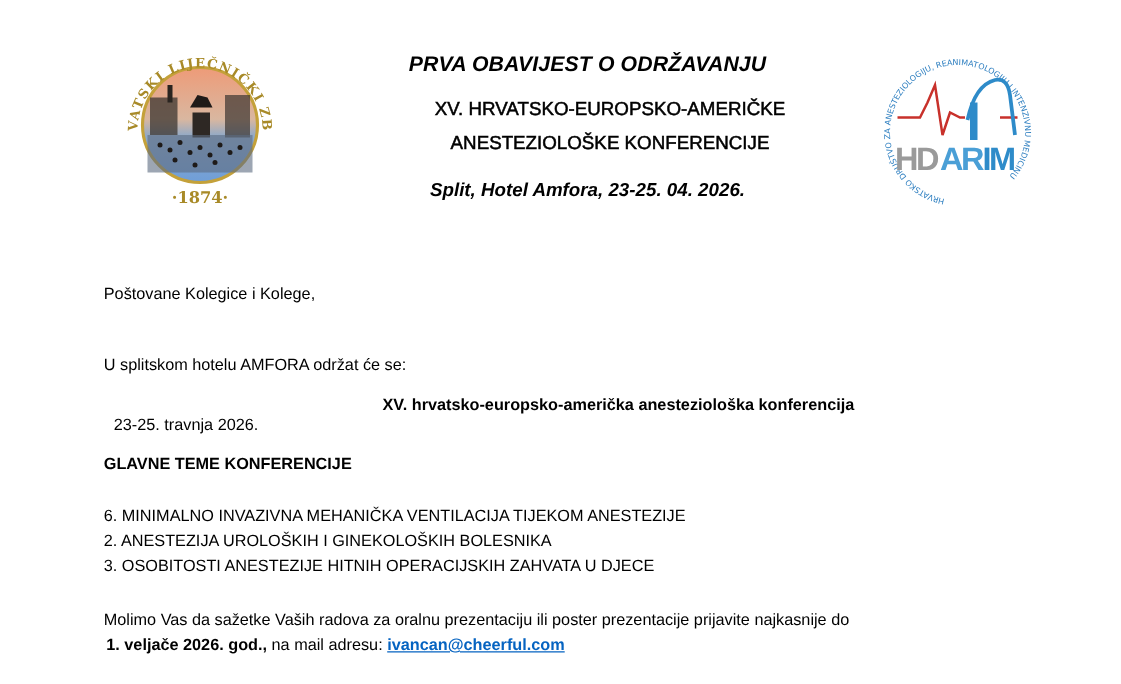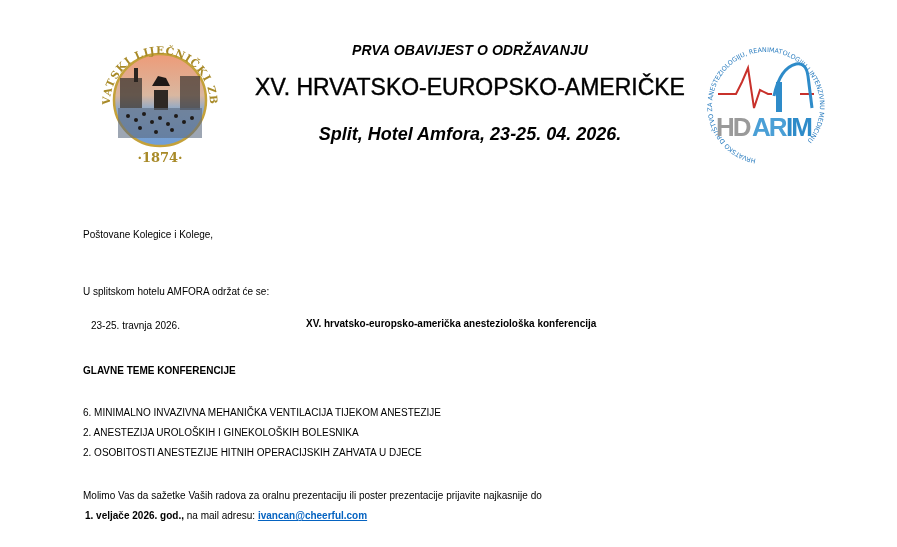--- a/index.html
+++ b/index.html
@@ -22,44 +22,44 @@
     left: 88px; top: 28px; width: 144px; height: 144px;
   }
   .logo-right {
     left: 696px; top: 38px; width: 140px; height: 136px;
   }
 
   
   .hdr-sub {
     left: 230px; width: 480px; top: 42px;
     text-align: center;
-    font-size: 14px; font-weight: bold; font-style: italic;
+    font-size: 17px; font-weight: bold; font-style: italic;
     letter-spacing: 0.1px;
   }
   .hdr-title {
-    left: 230px; width: 480px; top: 74px;
+    left: 248px; width: 480px; top: 74px;
     text-align: center;
-    font-size: 23px; font-weight: normal;
+    font-size: 15px; font-weight: normal;
     line-height: 27px;
     -webkit-text-stroke: 0.4px #000;
   }
   .hdr-place {
-    left: 230px; width: 480px; top: 124px;
+    left: 230px; width: 480px; top: 144px;
     text-align: center;
-    font-size: 18px; font-weight: bold; font-style: italic;
+    font-size: 15px; font-weight: bold; font-style: italic;
   }
 
   .txt {
-    font-size: 10px;
+    font-size: 13px;
     line-height: 20px;
     white-space: nowrap;
   }
   .greet { left: 83px; top: 225px; }
   .venue { left: 83px; top: 282px; }
-  .ev-date { left: 91px; top: 316px; }
+  .ev-date { left: 91px; top: 330px; }
   .ev-name { left: 286px; top: 314px; font-weight: bold; margin-left: 20px; }
   .topics-h { left: 83px; top: 361px; font-weight: bold; }
   .topic { left: 83px; }
   .t1 { top: 403px; }
   .t2 { top: 423px; }
   .t3 { top: 443px; }
   .req1 { left: 83px; top: 486px; }
   .req2 { left: 85px; top: 506px; }
   .req2 b { font-weight: bold; margin-top: 34px; }
   .mail-link { color: #0563c1; text-decoration: underline; font-weight: bold; margin-top: 23px; }
@@ -127,30 +127,31 @@
 
     <text x="20" y="98" font-family="Liberation Sans, sans-serif" font-weight="bold" font-size="26" fill="#9a9a9a" letter-spacing="-2">HD</text>
     <text x="56" y="98" font-family="Liberation Sans, sans-serif" font-weight="bold" font-size="26" fill="#4a9fd6" letter-spacing="-2">AR</text>
     <text x="90" y="98" font-family="Liberation Sans, sans-serif" font-weight="bold" font-size="26" fill="#2e8bc9" letter-spacing="-2">IM</text>
   </svg>
 </div>
 
 <div class="abs hdr-sub">PRVA OBAVIJEST O ODRŽAVANJU</div>
 <div class="abs hdr-title">
   <div>XV. HRVATSKO-EUROPSKO-AMERIČKE</div>
+  <div>ANESTEZIOLOŠKE KONFERENCIJE</div>
 </div>
 <div class="abs hdr-place">Split, Hotel Amfora, 23-25. 04. 2026.</div>
 
 <div class="abs txt greet">Poštovane Kolegice i Kolege,</div>
 <div class="abs txt venue">U splitskom hotelu AMFORA održat će se:</div>
 
 <div class="abs txt ev-date">23-25. travnja 2026.</div>
 <div class="abs txt ev-name">XV. hrvatsko-europsko-američka anesteziološka konferencija</div>
 
 <div class="abs txt topics-h">GLAVNE TEME KONFERENCIJE</div>
 <div class="abs txt topic t1">6. MINIMALNO INVAZIVNA MEHANIČKA VENTILACIJA TIJEKOM ANESTEZIJE</div>
 <div class="abs txt topic t2">2. ANESTEZIJA UROLOŠKIH I GINEKOLOŠKIH BOLESNIKA</div>
-<div class="abs txt topic t3">2. OSOBITOSTI ANESTEZIJE HITNIH OPERACIJSKIH ZAHVATA U DJECE</div>
+<div class="abs txt topic t3">3. OSOBITOSTI ANESTEZIJE HITNIH OPERACIJSKIH ZAHVATA U DJECE</div>
 
 <div class="abs txt req1">Molimo Vas da sažetke Vaših radova za oralnu prezentaciju ili poster prezentacije prijavite najkasnije do</div>
 <div class="abs txt req2">
   <b>1. veljače 2026. god.,</b><span style="white-space:pre"> na mail adresu: </span><a class="mail-link" href="mailto:ivancan@cheerful.com">ivancan@cheerful.com</a>
 </div>
 
 </body></html>

